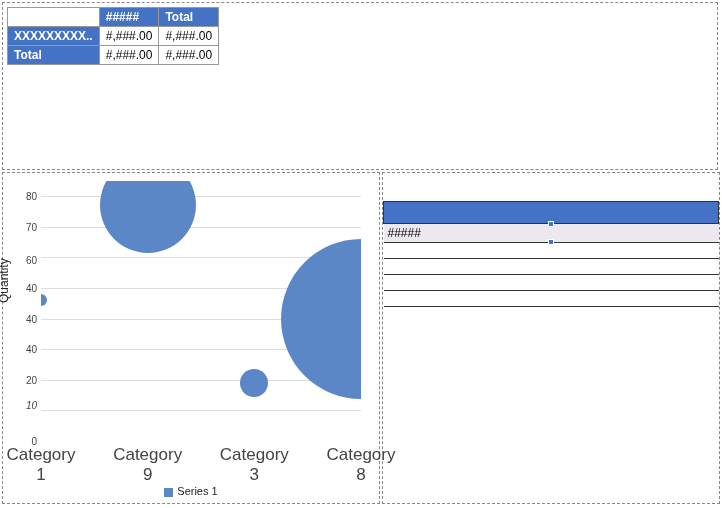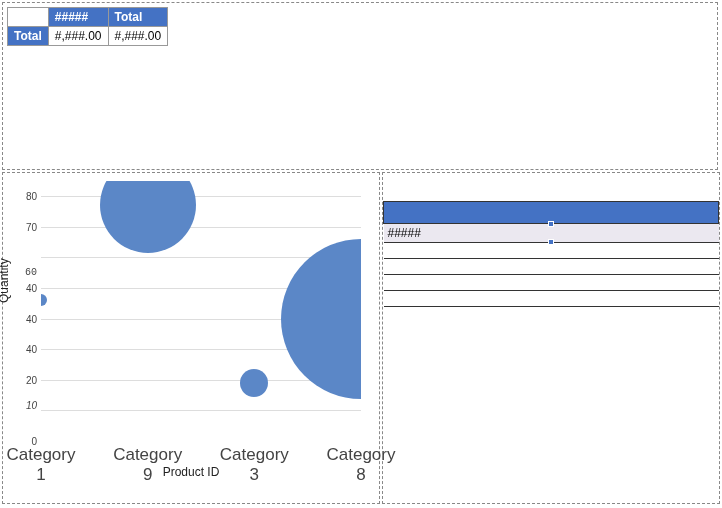--- a/index.html
+++ b/index.html
@@ -111,20 +111,25 @@
 
 <div class="region region-top">
   <table class="tbl">
     <tbody>
         <tr>
       <th class="corner"></th>
       <th class="hd">#####</th>
       <th class="hd">Total</th>
     </tr>
     <tr>
+      <th class="hd" style="min-width:90px">XXXXXXXXX..</th>
+      <td class="num">#,###.00</td>
+      <td class="num">#,###.00</td>
+    </tr>
+    <tr>
       <th class="hd">Total</th>
       <td class="num">#,###.00</td>
       <td class="num">#,###.00</td>
     </tr>
   </tbody>
     </table>
 </div>
 
 <div class="region region-bl">
   <div class="chart">
@@ -136,28 +141,30 @@
         <div class="grid" style="top: 137.647px;"></div>
         <div class="grid" style="top: 107.059px;"></div>
         <div class="grid" style="top: 76.4706px;"></div>
         <div class="grid" style="top: 45.8824px;"></div>
         <div class="grid" style="top: 15.2941px;"></div>
         <div class="bubble" style="width: 12px; height: 12px; left: 0px; top: 119.294px; background: rgb(91, 135, 199);"></div>
         <div class="bubble" style="width: 96px; height: 96px; left: 106.667px; top: 24.4706px; background: rgb(91, 135, 199);"></div>
         <div class="bubble" style="width: 28px; height: 28px; left: 213.333px; top: 201.882px; background: rgb(91, 135, 199);"></div>
         <div class="bubble" style="width: 160px; height: 160px; left: 320px; top: 137.647px; background: rgb(91, 135, 199);"></div>
       </div>
-    <div class="xlabel">Product ID</div>
+    <div class="legend">
+      <span class="legdot"></span><span>Series 1</span>
+    </div>
   <div class="ytick" style="top: 268px;">0</div>
       <div class="ytick" style="top: 232px; font-style: italic;">10</div>
       <div class="ytick" style="top: 206.824px;">20</div>
       <div class="ytick" style="top: 176.235px;">40</div>
       <div class="ytick" style="top: 145.647px;">40</div>
       <div class="ytick" style="top: 115.059px;">40</div>
-      <div class="ytick" style="top: 99px; font-family: Liberation Mono, monospace;">60</div>
+      <div class="ytick" style="top: 87px;">60</div>
       <div class="ytick" style="top: 53.8824px;">70</div>
       <div class="ytick" style="top: 23.2941px;">80</div>
       <div class="xtick" style="left: 38px;">Category 1</div>
       <div class="xtick" style="left: 144.667px;">Category 9</div>
       <div class="xtick" style="left: 251.333px;">Category 3</div>
       <div class="xtick" style="left: 358px;">Category 8</div>
     </div>
 </div>
 
 <div class="region region-br">

